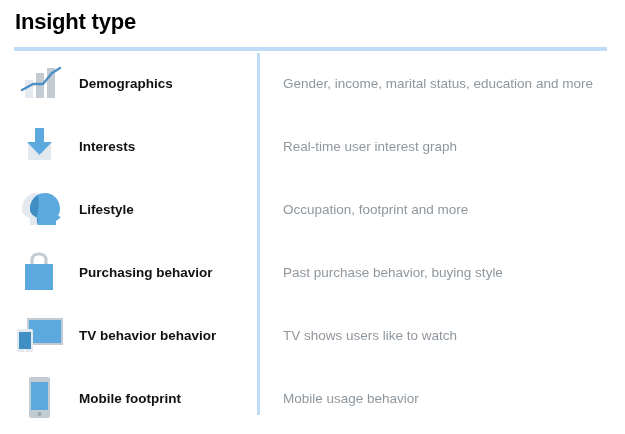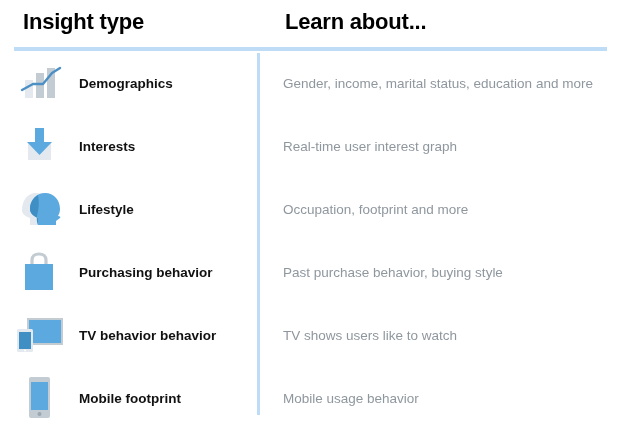--- a/index.html
+++ b/index.html
@@ -26,21 +26,21 @@
   }
   .header-title {
     position: absolute;
     top: 9px;
     font-size: 22px;
     font-weight: bold;
     color: #000000;
     letter-spacing: -0.2px;
     white-space: nowrap;
   }
-  .header-title.col-left  { left: 23px; text-align: right; }
+  .header-title.col-left  { left: 15px; text-align: right; }
   .header-title.col-right { left: 285px; }
 
   .hrule {
     position: absolute;
     left: 14px;
     top: 47px;
     width: 593px;
     height: 4px;
     background: #bedcf5;
   }
@@ -92,21 +92,20 @@
     font-size: 13.5px;
     color: #8f979e;
     white-space: nowrap;
   }
 </style>
 </head>
 <body>
 
 <div class="header">
   <div class="header-title col-left">Insight type</div>
-  <div class="header-title col-right">Learn about...</div>
 </div>
 
 <div class="hrule"></div>
 <div class="vrule"></div>
 
 <div class="rows">
 
   <div class="row">
     <div class="row-icon">
       <svg width="56" height="50" viewBox="0 0 56 50">

